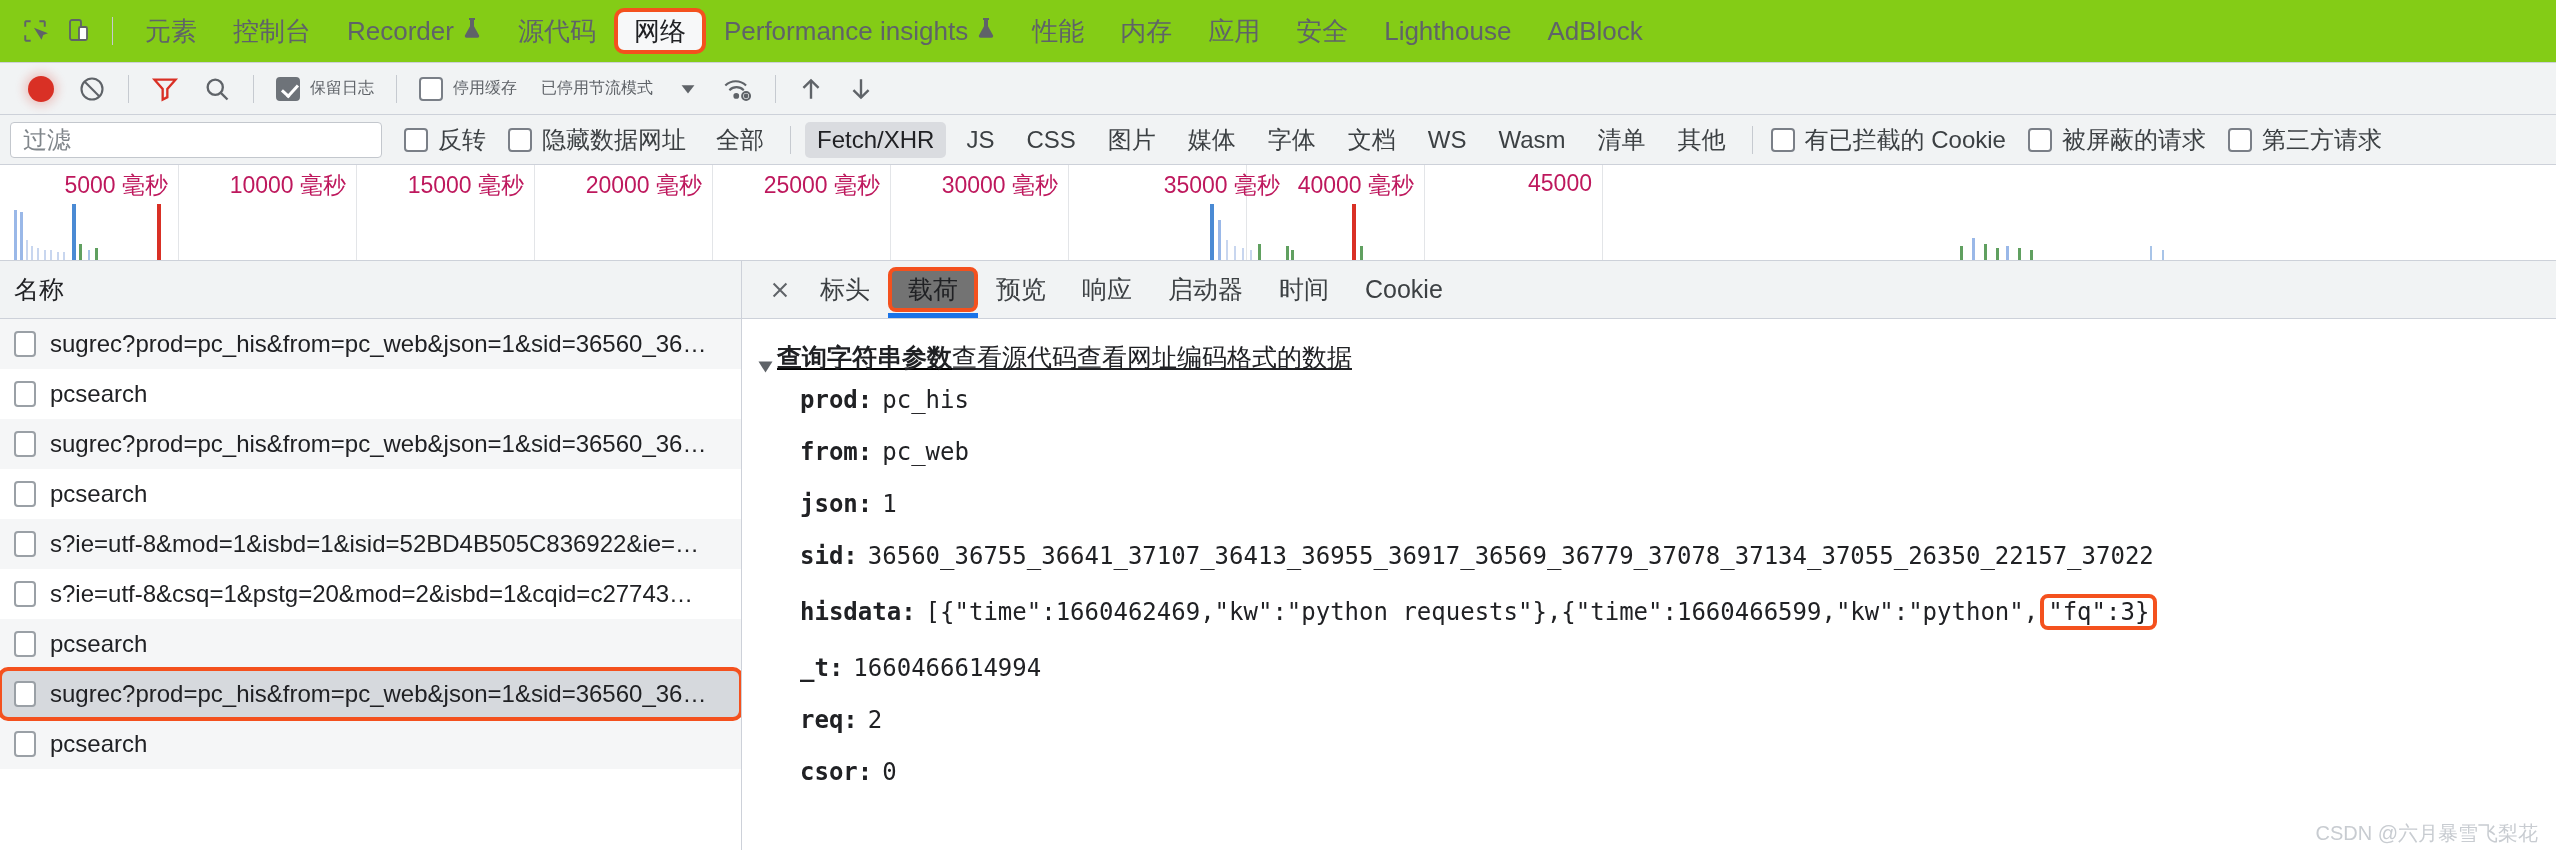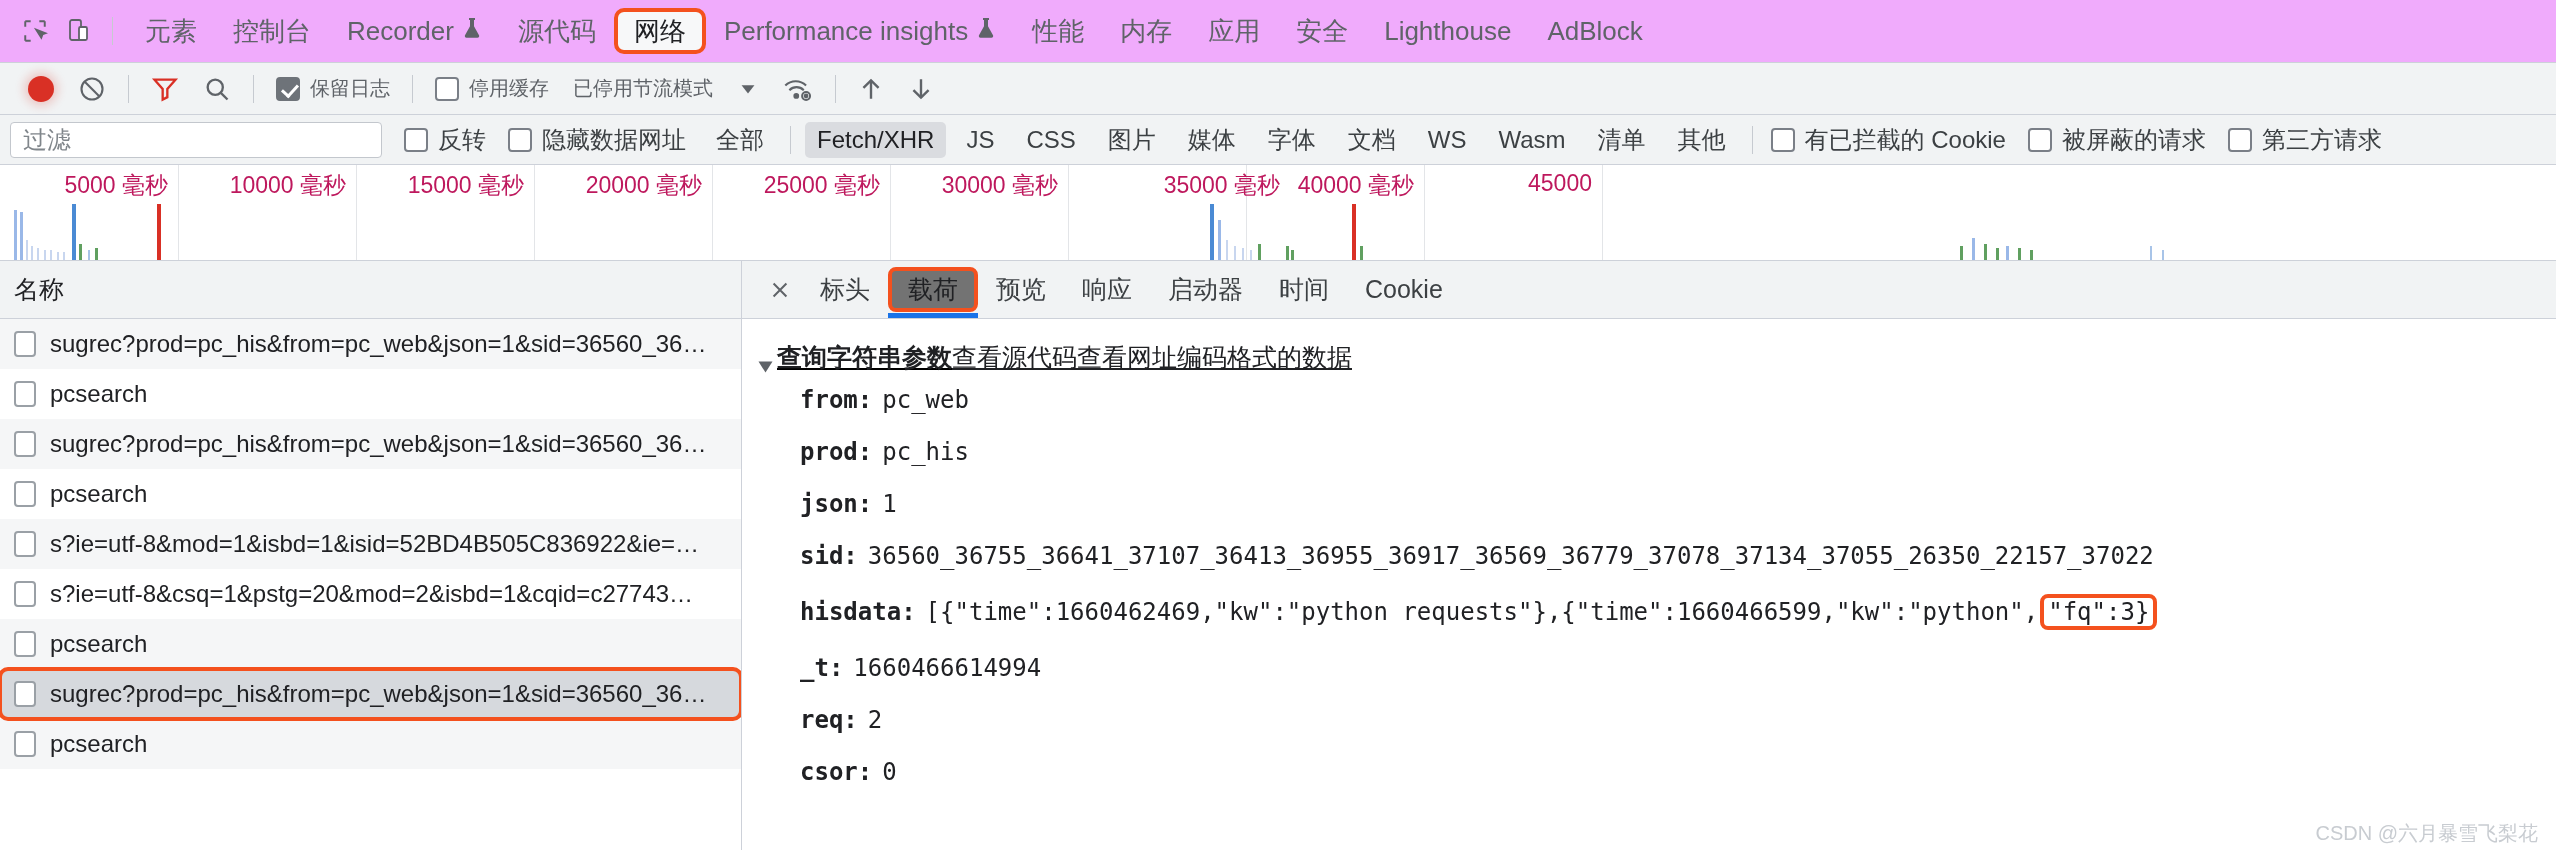--- a/index.html
+++ b/index.html
@@ -10,21 +10,21 @@
     overflow: hidden;
     background: #ffffff;
     font-family: "Liberation Sans", "DejaVu Sans", sans-serif;
     -webkit-font-smoothing: antialiased;
   }
   .app { width: 2556px; height: 850px; position: relative; background: #fff; }
 
   
   .tabbar {
     height: 63px;
-    background: #f0abfc;
+    background: #84cc16;
     border-bottom: 1px solid #cdd1d9;
     display: flex; align-items: center;
     padding-left: 14px;
     position: relative;
   }
   .tool-icon { width: 42px; height: 42px; display: flex; align-items: center;
     justify-content: center; color: #5f6368; cursor: pointer; }
   .vsep { width: 1px; height: 28px; background: #c6cad0; margin: 0 14px; }
   .tab {
     font-size: 26px; color: #5f6368; padding: 6px 18px; cursor: pointer;
@@ -52,21 +52,21 @@
   .cbx {
     width: 24px; height: 24px; border: 2px solid #7a7f87; border-radius: 4px;
     background: #fff; display: inline-block; margin-right: 10px; position: relative;
     flex: none;
   }
   .cbx.checked { background: #6e7379; border-color: #6e7379; }
   .cbx.checked::after {
     content: ""; position: absolute; left: 7px; top: 2px; width: 7px; height: 13px;
     border: solid #fff; border-width: 0 3px 3px 0; transform: rotate(42deg);
   }
-  .tb-label { color: #5f6368; font-size: 20px; }
+  .tb-label { color: #5f6368; font-size: 16px; }
   .rec-dot { width: 26px; height: 26px; border-radius: 50%; background: #d93025;
     box-shadow: 0 0 10px 4px rgba(217,48,37,.22); }
 
   
   .filterbar {
     height: 50px; background: #f1f3f4; border-bottom: 1px solid #cdd1d9;
     display: flex; align-items: center; padding: 0 10px;
   }
   .filter-input {
     width: 372px; height: 36px; background: #fff; border: 1px solid #c3c7cd;
@@ -431,26 +431,26 @@
 
       <div class="payload">
         <div class="sect-head">
           <span class="tri"></span>
           <span class="sect-title">查询字符串参数</span>
           <span class="sect-link">查看源代码</span>
           <span class="sect-link">查看网址编码格式的数据</span>
         </div>
         <div id="param-rows">
             <div class="kv">
+              <span class="k">prod:</span>
+              <span class="v">pc_his</span>
+            </div>
+            <div class="kv">
               <span class="k">from:</span>
               <span class="v">pc_web</span>
-            </div>
-            <div class="kv">
-              <span class="k">prod:</span>
-              <span class="v">pc_his</span>
             </div>
             <div class="kv">
               <span class="k">json:</span>
               <span class="v">1</span>
             </div>
             <div class="kv">
               <span class="k">sid:</span>
               <span class="v">36560_36755_36641_37107_36413_36955_36917_36569_36779_37078_37134_37055_26350_22157_37022</span>
             </div>
             <div class="kv">

